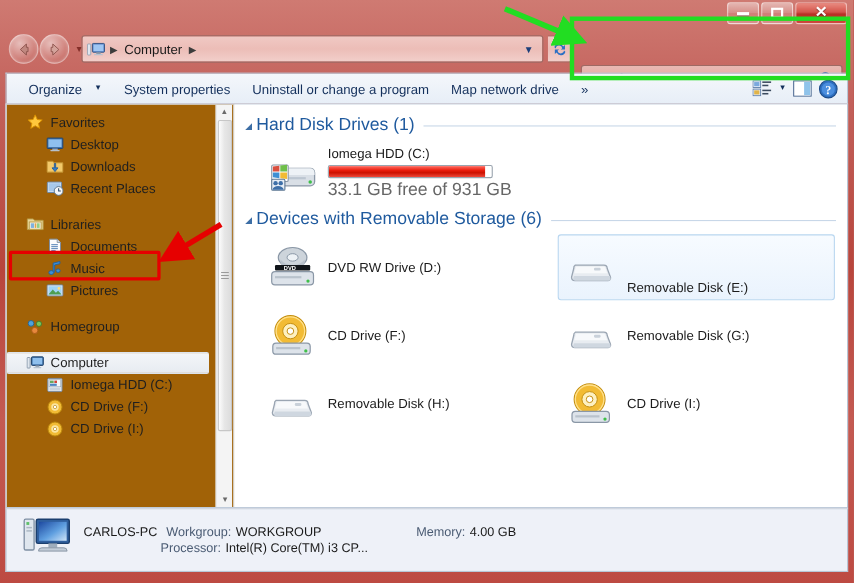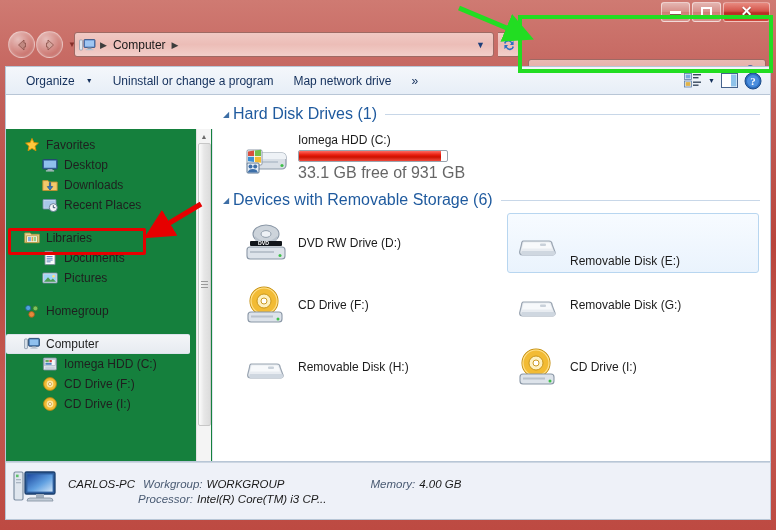--- a/index.html
+++ b/index.html
@@ -104,22 +104,22 @@
   .viewicon { width: 18px; height: 15px; }
   .paneicon { width: 17px; height: 15px; }
   .helpicon { width: 18px; height: 18px; }
 
   
   #bodyarea {
     position: absolute; left: 5px; top: 94px; width: 766px; height: 368px;
     background: #fff; border: 1px solid #b8c6d6; display: flex; overflow: hidden;
   }
   #navpane {
-    width: 207px; height: 100%; background: #15803d;
-    border-right: 1px solid #dfe6ee; position: relative; overflow: hidden; margin-top: 34px;
+    width: 207px; height: 100%; background: #a16207;
+    border-right: 1px solid #dfe6ee; position: relative; overflow: hidden;
   }
   .navlist { padding-top: 6px; }
   .navitem {
     display: flex; align-items: center; height: 20px;
     padding-left: 18px; font-size: 12px; color: #1f1f1f; white-space: nowrap;
   }
   .navitem.child { padding-left: 36px; }
   .navitem .nvicon { width: 16px; height: 16px; margin-right: 6px; flex: none; }
   .navitem.selected {
     background: linear-gradient(180deg,#f3f5f8 0%,#e7ebf1 100%);
@@ -177,21 +177,21 @@
   .tile .tbarfill {
     height: 100%;
     background: linear-gradient(180deg,#ff6a60 0%,#e81c0c 40%,#cc1100 60%,#f04a3c 100%);
   }
   .tile .tsub { font-size: 16px; color: #666; white-space: nowrap; }
 
   
   #statusbar {
     position: absolute; left: 5px; top: 462px; width: 766px; height: 58px;
     background: #eef1f8; border: 1px solid #b8c6d6; border-top: 1px solid #ccd6e2;
-    display: flex; align-items: center; padding-left: 6px; font-style: italic;
+    display: flex; align-items: center; padding-left: 14px;
   }
   #statusbar .sbicon { width: 46px; height: 42px; flex: none; margin-right: 10px; }
   #statusbar .sbtext { display: flex; flex-direction: column; gap: 3px; }
   .sbline { display: flex; align-items: baseline; font-size: 11.5px; white-space: nowrap; }
   .sbname { color: #1a1a1a; margin-right: 8px; }
   .sbkey { color: #4a5b73; margin-right: 4px; }
   .sbval { color: #1a1a1a; }
   .sbpad { display: inline-block; width: 86px; }
   .sbline.second { padding-left: 70px; }
 
@@ -267,20 +267,23 @@
         <circle cx="6.3" cy="6" r="3.9" fill="none" stroke="#1d4f9e" stroke-width="1.5"></circle>
         <path d="M9.3 9.1 L13 13.4" stroke="#1d4f9e" stroke-width="1.7" stroke-linecap="round"></path>
       </svg>
     </div>
   </div>
 
   <div id="toolbar">
     <div class="tbitem">
       <span>Organize</span>
       <span class="tbcaret">▼</span>
+    </div>
+    <div class="tbitem">
+      <span>System properties</span>
     </div>
     <div class="tbitem">
       <span>Uninstall or change a program</span>
     </div>
     <div class="tbitem">
       <span>Map network drive</span>
     </div>
     <div class="tbitem">
       <span>»</span>
     </div>
@@ -361,20 +364,28 @@
         <div class="navitem child">
           <svg class="nvicon" viewBox="0 0 16 16">
             <path d="M3 1.4 h7 l3 3 v10.2 h-10 z" fill="#fbfcfd" stroke="#7d8d9e" stroke-width="0.9"></path>
             <path d="M10 1.4 v3 h3" fill="#dfe6ee" stroke="#7d8d9e" stroke-width="0.8"></path>
             <rect x="4.6" y="6" width="6" height="0.9" fill="#4f7fb5"></rect>
             <rect x="4.6" y="7.8" width="6" height="0.9" fill="#4f7fb5"></rect>
             <rect x="4.6" y="9.6" width="6" height="0.9" fill="#4f7fb5"></rect>
             <rect x="4.6" y="11.4" width="4" height="0.9" fill="#4f7fb5"></rect>
           </svg>
           <span>Documents</span>
+        </div>
+        <div class="navitem child">
+          <svg class="nvicon" viewBox="0 0 16 16">
+            <path d="M6.3 11.4 V3.2 l6.2 -1.5 v2 l-4.8 1.2 v6.6 z" fill="#3d8fd4" stroke="#1f5f9f" stroke-width="0.8"></path>
+            <ellipse cx="4.6" cy="11.8" rx="2.2" ry="1.8" fill="#3d8fd4" stroke="#1f5f9f" stroke-width="0.8"></ellipse>
+            <ellipse cx="10.8" cy="10.1" rx="1.9" ry="1.6" fill="#3d8fd4" stroke="#1f5f9f" stroke-width="0.8"></ellipse>
+          </svg>
+          <span>Music</span>
         </div>
         <div class="navitem child">
           <svg class="nvicon" viewBox="0 0 16 16">
             <rect x="0.8" y="3" width="14.4" height="10" rx="0.8" fill="#e7eef6" stroke="#6f879f" stroke-width="0.9"></rect>
             <rect x="2" y="4.2" width="12" height="7.6" fill="#9fd4f5"></rect>
             <path d="M2 11.8 L6 7.2 L8.8 10.2 L10.8 8.4 L14 11.8 z" fill="#4e9e53"></path>
             <circle cx="11.6" cy="6.2" r="1.3" fill="#ffe07a"></circle>
           </svg>
           <span>Pictures</span>
         </div>

